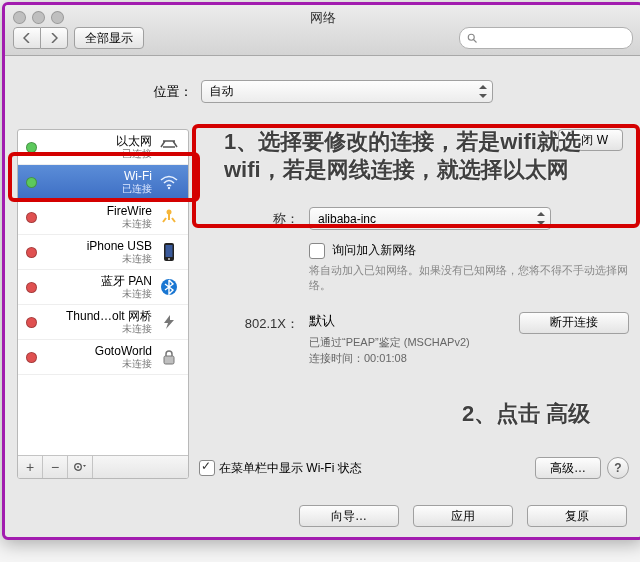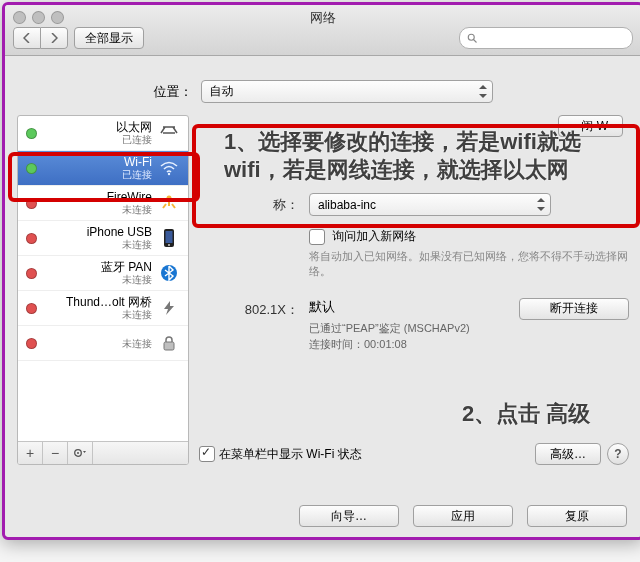--- a/index.html
+++ b/index.html
@@ -87,21 +87,21 @@
     padding:0 6px;
   }
   .search svg{width:12px;height:12px;fill:#888;}
 
   .content {
     padding: 10px 12px 10px 12px;
   }
   .location-row {
     display:flex;align-items:center;justify-content:center;
     gap:8px;
-    margin: 14px 0 12px;
+    margin: 14px 0 26px;
     font-size:13px;
   }
   .select {
     height:21px;
     background: linear-gradient(#fdfdfd,#ececec);
     border:1px solid #a0a0a0;
     border-radius:4px;
     padding:0 22px 0 8px;
     display:flex;align-items:center;
     position:relative;
@@ -362,20 +362,21 @@
               </div>
               <span class="sb-icon">
                 <svg width="20" height="16" viewBox="0 0 20 16">
                   <path d="M11 1 L5 9 L9 9 L7 15 L15 6 L11 6 Z" fill="#777"></path>
                 </svg>
               </span>
             </div>
             <div class="sb-item">
               <span class="sb-dot dot-red"></span>
               <div class="sb-text">
+                <span class="sb-name">GotoWorld</span>
                 <span class="sb-status">未连接</span>
               </div>
               <span class="sb-icon">
                 <svg width="18" height="18" viewBox="0 0 18 18">
                   <rect x="4" y="8" width="10" height="8" rx="1.5" fill="#bfbfbf" stroke="#777"></rect>
                   <path d="M6 8 V6 a3 3 0 0 1 6 0 V8" stroke="#777" fill="none" stroke-width="1.5"></path>
                 </svg>
               </span>
             </div>
           </div>

